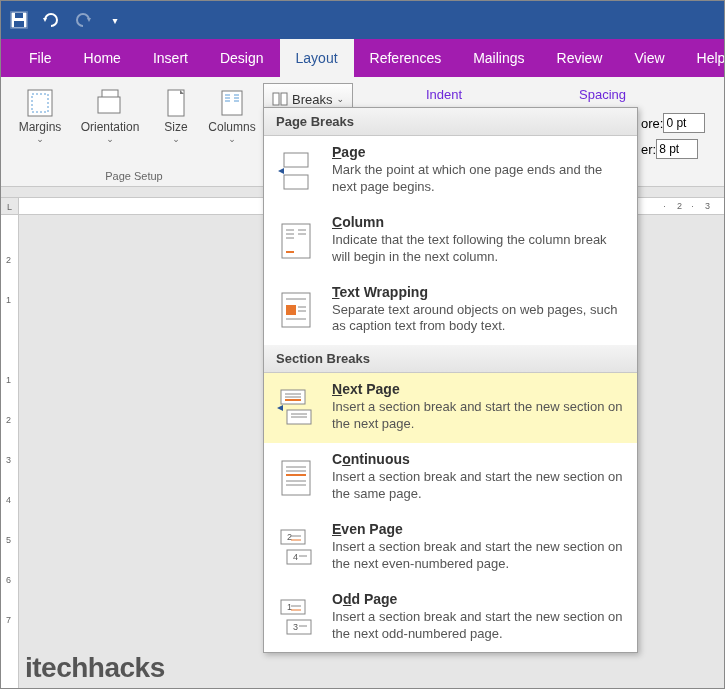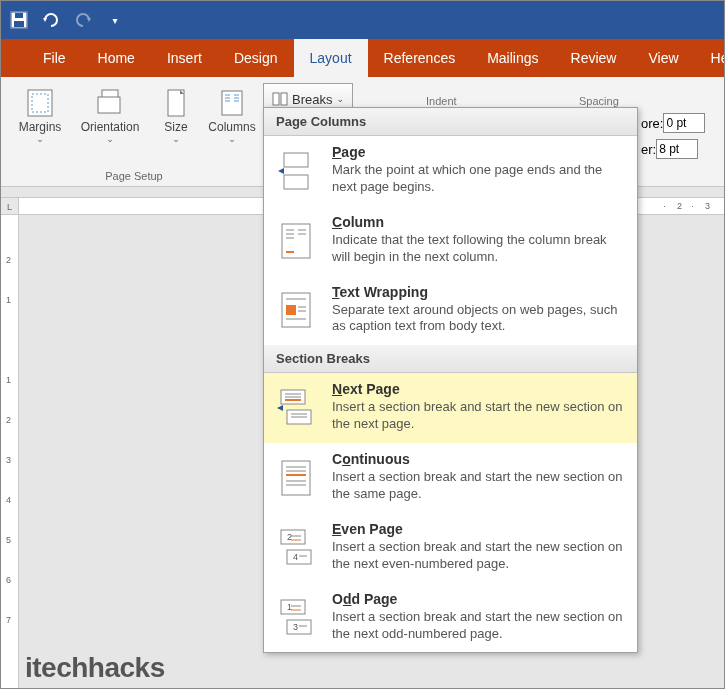--- a/index.html
+++ b/index.html
@@ -20,25 +20,25 @@
     height: 38px;
     display: flex;
     align-items: center;
     padding: 0 8px;
     gap: 12px;
   }
   .qat-icon { width: 20px; height: 20px; display:flex; align-items:center; justify-content:center; }
   .qat-icon svg { display:block; }
   
   .tabs {
-    background: #c2410c;
+    background: #a21caf;
     height: 38px;
     display: flex;
     align-items: stretch;
-    padding-left: 26px;
+    padding-left: 12px;
   }
   .tab {
     color: #fff;
     font-size: 14px;
     padding: 0 16px;
     display: flex;
     align-items: center;
     cursor: pointer;
   }
   .tab.active {
@@ -73,23 +73,23 @@
     color:#333;
     cursor:pointer;
     height:32px;
     position:absolute;
     left:262px;
     top:6px;
   }
   
   .indent-label, .spacing-label {
     position:absolute;
-    top:18px;
-    font-size:11px;
-    color:#737373;
+    top:10px;
+    font-size:13px;
+    color:#6d28d9;
   }
   .indent-label { left:425px; }
   .spacing-label { left:578px; }
   
   .spin-row { position:absolute; display:flex; align-items:center; font-size:13px;}
   .spin-row input { width:42px; height:20px; border:1px solid #888; font-size:12px; padding:0 2px;}
   
   
   .menu {
     position:absolute;
@@ -265,21 +265,21 @@
     <span class="tickv" style="top:200px;">2</span>
     <span class="tickv" style="top:240px;">3</span>
     <span class="tickv" style="top:280px;">4</span>
     <span class="tickv" style="top:320px;">5</span>
     <span class="tickv" style="top:360px;">6</span>
     <span class="tickv" style="top:400px;">7</span>
   </div>
 </div>
 
 <div class="menu">
-  <div class="menu-header">Page Columns</div>
+  <div class="menu-header">Page Breaks</div>
 
   <div class="menu-item">
     <div class="micon">
       <svg width="36" height="40" viewBox="0 0 36 40">
           <rect x="6" y="2" width="24" height="14" fill="#fff" stroke="#888"></rect>
           <rect x="6" y="24" width="24" height="14" fill="#fff" stroke="#888"></rect>
           <path d="M0 20 L6 17 L6 23 Z" fill="#2b579a"></path>
         </svg>
     </div>
     <div class="mtext">

